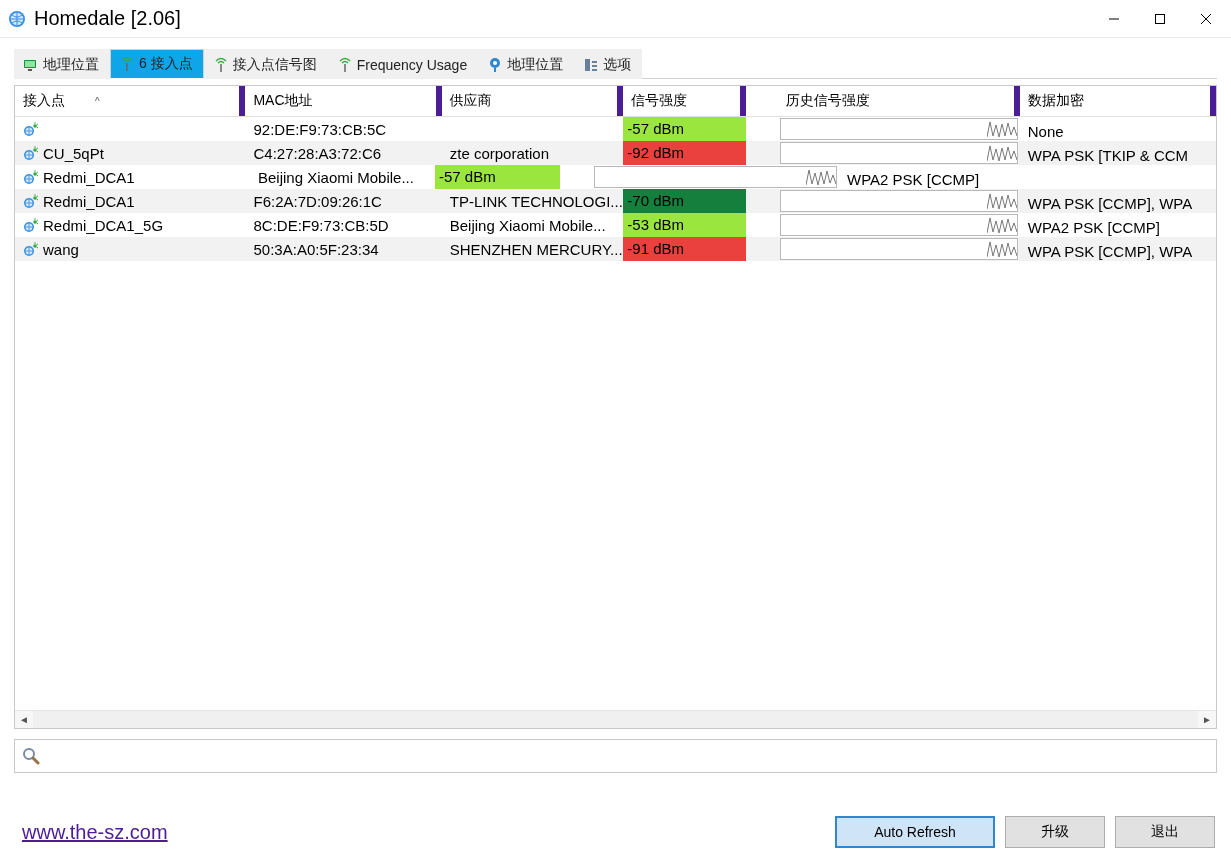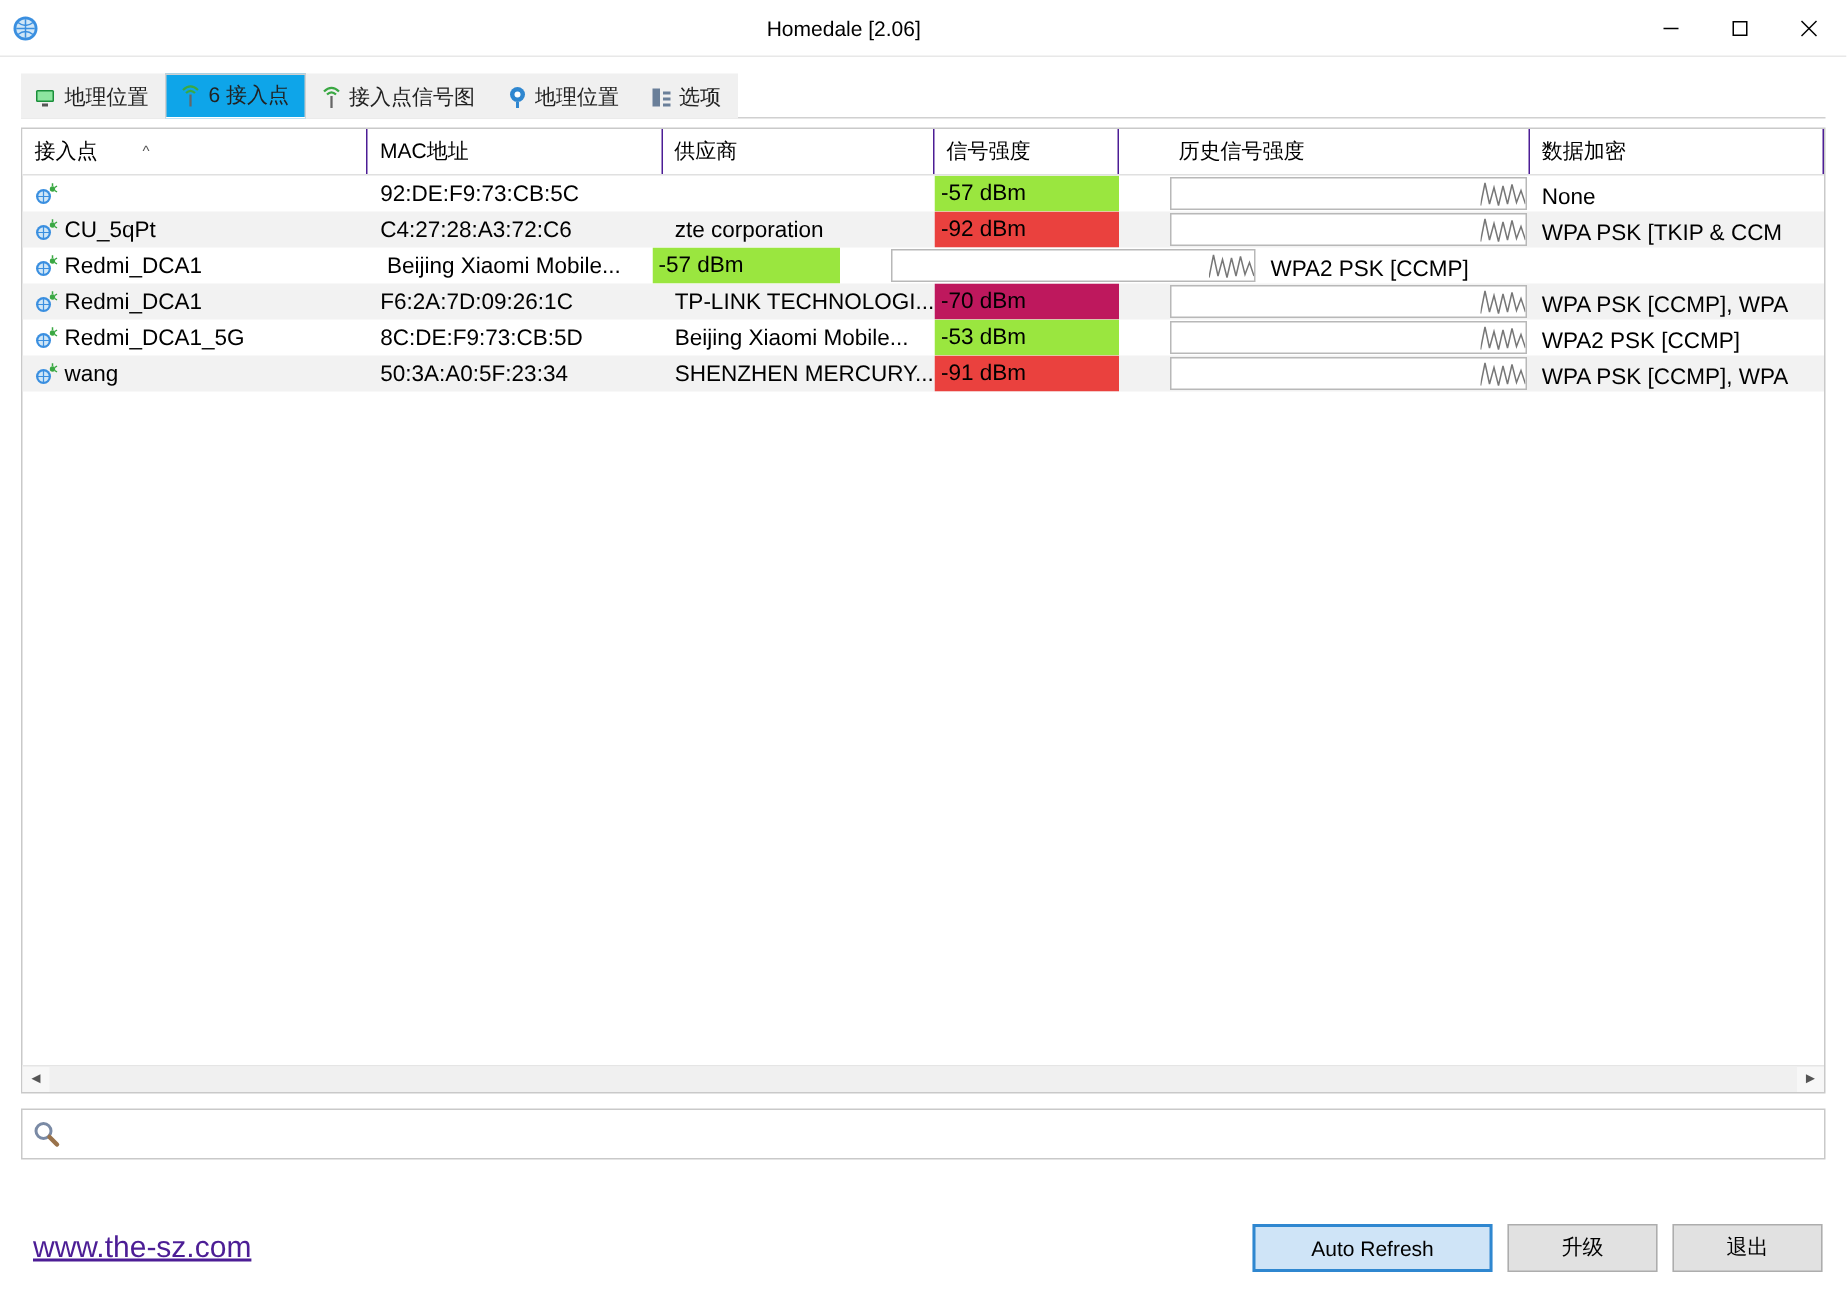--- a/index.html
+++ b/index.html
@@ -14,21 +14,21 @@
 }
 .titlebar {
   height: 38px;
   display: flex;
   align-items: center;
   padding: 0 2px 0 8px;
   border-bottom: 1px solid #e8e8e8;
   background: #fff;
 }
 .titlebar .app-icon { width:18px; height:18px; margin-right:8px; }
-.titlebar .title { flex:1; font-size:14px; color:#000;text-align:center; }
+.titlebar .title { flex:1; font-size:20px; color:#000; }
 .titlebar .win-controls { display:flex; }
 .titlebar .win-btn { width:46px; height:34px; display:flex; align-items:center; justify-content:center; cursor:default; }
 .globe-icon circle.outer { fill:#3a8fe0; }
 .globe-icon circle.inner { fill:#cfe6f7; }
 .globe-icon path { stroke:#3a8fe0; fill:none; stroke-width:1; }
 
 .content-wrap { padding: 0 14px; }
 
 .tabs {
   display:flex;
@@ -67,21 +67,21 @@
   background:#fff;
 }
 .header-row {
   display:flex;
   border-bottom:1px solid #e0e0e0;
   background:#fff;
   font-size:14px;
 }
 .header-cell {
   padding:6px 8px;
-  border-right:1px solid #4c1d95;
+  border-right:6px solid #4c1d95;
   text-align:left;
   font-weight:normal;
   color:#000;
   display:flex;
   align-items:center;
   position:relative;
 }
 .header-cell .sort { font-size:10px; color:#555; margin-left:30px; }
 .body-rows { flex:1; overflow:hidden; }
 .row {
@@ -104,21 +104,21 @@
 .col-mac { width:200px; }
 .col-vendor { width:185px; }
 .col-signal { width:125px; }
 .col-history { width:247px;margin-left:32px; }
 .col-enc { width:200px;align-items:flex-end; }
 
 .ap-icon { width:16px; height:16px; margin-right:4px; flex-shrink:0; }
 .signal-badge { padding:1px 4px; display:inline-block; width:100%; height:100%; line-height:22px; }
 .sig-green { background:#9ae63f; }
 .sig-red { background:#ea413e; }
-.sig-yellow { background:#be185d; }
+.sig-yellow { background:#15803d; }
 
 .history-box {
   width:100%; height:22px; border:1px solid #b8b8b8; background:#fff; position:relative; overflow:hidden;
 }
 .history-box svg { position:absolute; right:0; top:0; height:100%; }
 
 .hscroll {
   height:18px;
   border-top:1px solid #e5e5e5;
   background:#f7f7f7;
@@ -232,20 +232,30 @@
             <path d="M3 4 Q8 -1 13 4" fill="none" stroke="#3aa843" stroke-width="1.5"></path>
             <path d="M5 6 Q8 3 11 6" fill="none" stroke="#3aa843" stroke-width="1.5"></path>
             <line x1="8" y1="7" x2="8" y2="15" stroke="#666" stroke-width="1.5"></line>
           </svg>
       </span>
       <span>接入点信号图</span>
     </div>
     <div class="tab">
       <span class="ticon">
         <svg width="16" height="16" viewBox="0 0 16 16">
+            <path d="M3 4 Q8 -1 13 4" fill="none" stroke="#3aa843" stroke-width="1.5"></path>
+            <path d="M5 6 Q8 3 11 6" fill="none" stroke="#3aa843" stroke-width="1.5"></path>
+            <line x1="8" y1="7" x2="8" y2="15" stroke="#666" stroke-width="1.5"></line>
+          </svg>
+      </span>
+      <span>Frequency Usage</span>
+    </div>
+    <div class="tab">
+      <span class="ticon">
+        <svg width="16" height="16" viewBox="0 0 16 16">
             <circle cx="8" cy="6" r="5" fill="#2f87d0"></circle>
             <circle cx="8" cy="6" r="2" fill="#fff"></circle>
             <path d="M8 11 L8 15" stroke="#2f87d0" stroke-width="2"></path>
           </svg>
       </span>
       <span>地理位置</span>
     </div>
     <div class="tab">
       <span class="ticon">
         <svg width="16" height="16" viewBox="0 0 16 16">

